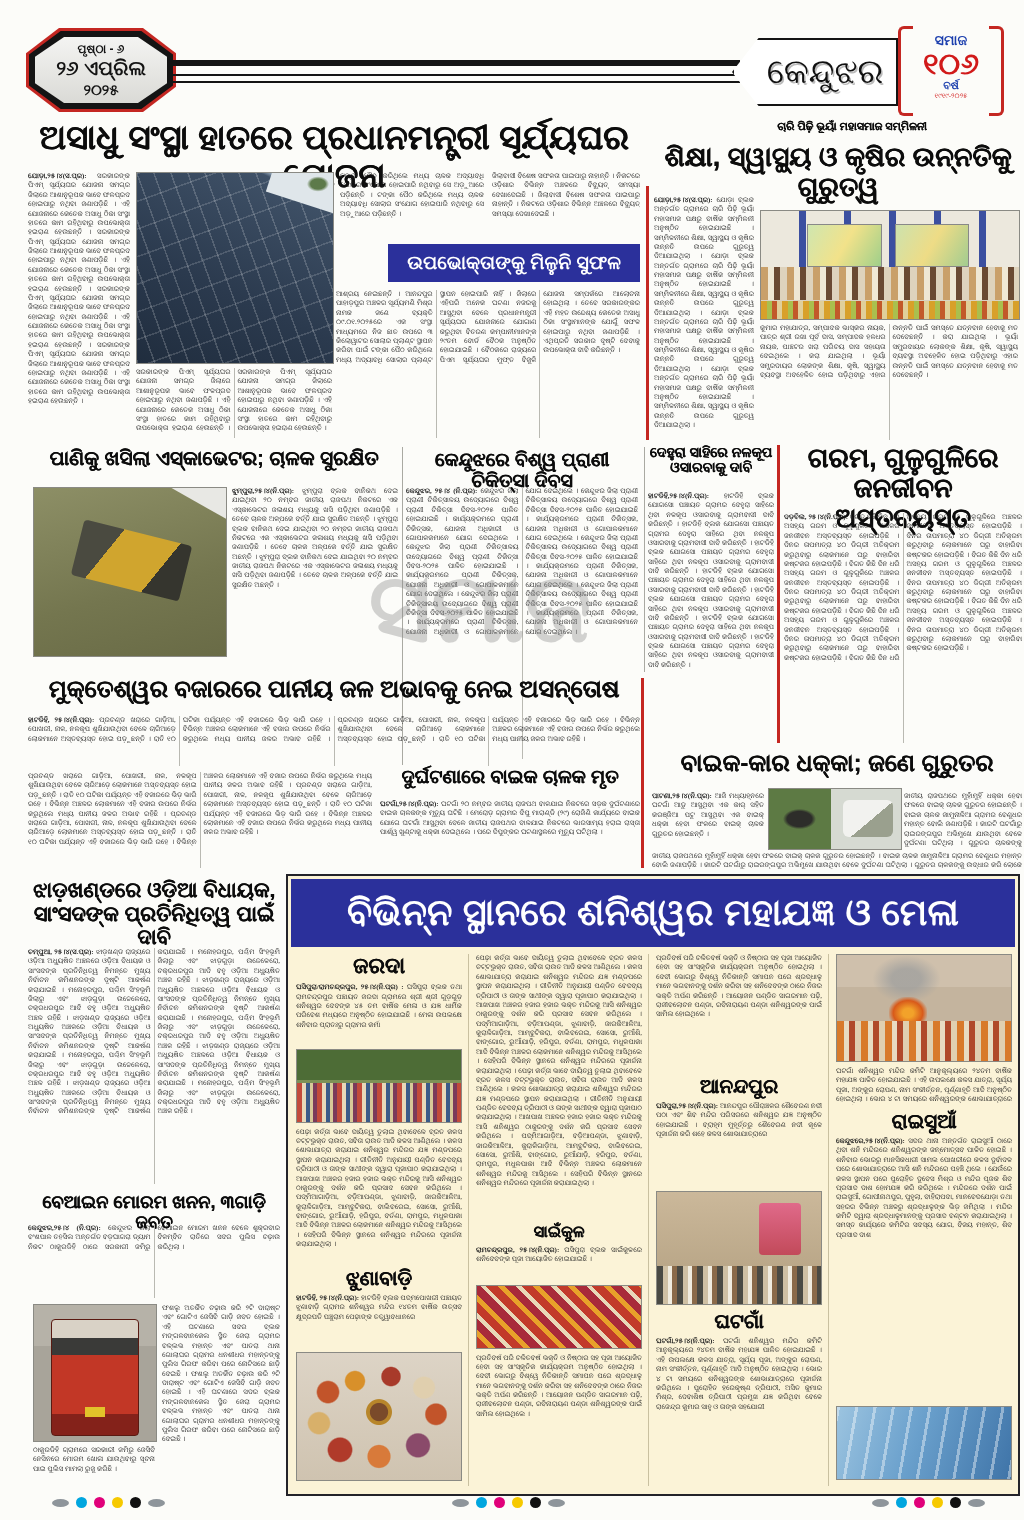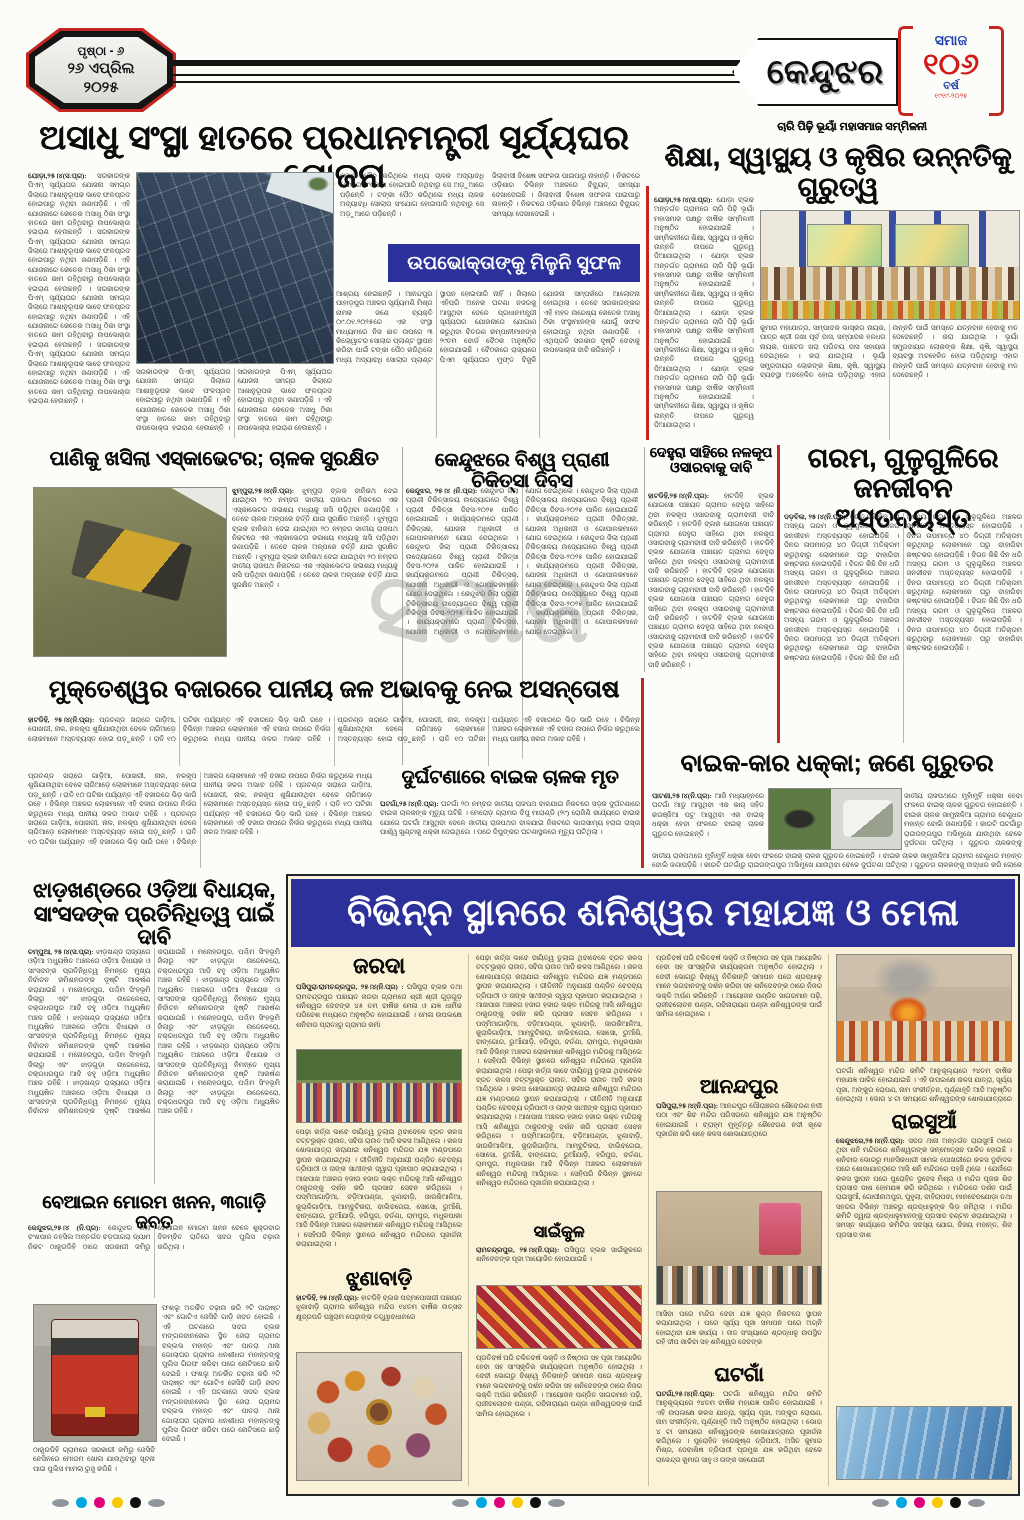--- a/index.html
+++ b/index.html
@@ -24,21 +24,21 @@
   .badge .o1{position:absolute;inset:0;background:#c42722;clip-path:polygon(22% 0,78% 0,100% 30%,100% 70%,78% 100%,22% 100%,0 70%,0 30%);}
   .badge .o2{position:absolute;inset:3px;background:#141414;clip-path:polygon(22% 0,78% 0,100% 30%,100% 70%,78% 100%,22% 100%,0 70%,0 30%);}
   .badge .o3{position:absolute;inset:9px;background:linear-gradient(#f4f4f2,#dadad6);clip-path:polygon(22% 0,78% 0,100% 30%,100% 70%,78% 100%,22% 100%,0 70%,0 30%);
              display:flex;flex-direction:column;align-items:center;justify-content:center;gap:1px;
              font-family:"Liberation Sans",sans-serif;font-weight:bold;}
   .rule-thick{position:absolute;left:172px;top:60px;width:568px;height:6px;background:#141414;}
   .rule-thin{position:absolute;left:172px;width:568px;height:1.5px;background:#141414;}
   .pennant{position:absolute;left:732px;top:38px;width:166px;height:68px;background:#fff;border:2.5px solid #141414;
            clip-path:polygon(16% 0,100% 0,100% 100%,16% 100%,0 50%);
            display:flex;align-items:center;justify-content:center;padding-left:20px;box-sizing:border-box;}
-  .pennant span{font-family:"Liberation Sans",sans-serif;font-weight:bold;font-size:34px;color:#101010;
+  .pennant span{font-family:"Liberation Sans",sans-serif;font-weight:normal;font-size:34px;color:#101010;
                 text-shadow:1.5px 1.5px 0 #bbb;}
   .logo{position:absolute;left:898px;top:26px;width:106px;height:90px;text-align:center;
         font-family:"Liberation Sans",sans-serif;}
   .logo .bl,.logo .br{position:absolute;top:0;bottom:0;width:12px;border:3px solid #c42722;}
   .logo .bl{left:0;border-right:none;border-radius:6px 0 0 6px;}
   .logo .br{right:0;border-left:none;border-radius:0 6px 6px 0;}
   
   .ph{position:absolute;border:1px solid #8a8a84;overflow:hidden;background:#ccc;}
   .ph-solar{background:
      repeating-linear-gradient(70deg,rgba(255,255,255,.18) 0 1.5px,transparent 1.5px 16px),
@@ -110,21 +110,21 @@
 </head>
 <body>
 
 <div class="page">
 
   <div class="badge">
     <div class="o1"></div>
     <div class="o2"></div>
     <div class="o3">
       <div style="font-size:12px;">ପୃଷ୍ଠା - ୬</div>
-      <div style="font-size:15px;">୨୬ ଏପ୍ରିଲ</div>
+      <div style="font-size:20px;">୨୬ ଏପ୍ରିଲ</div>
       <div style="font-size:15px;">୨୦୨୫</div>
     </div>
   </div>
   <div class="rule-thick"></div>
   <div class="rule-thin" style="top:74px;"></div>
   <div class="rule-thin" style="top:81px;"></div>
   <div class="pennant">
     <span>କେନ୍ଦୁଝର</span>
   </div>
   <div class="logo">
@@ -323,23 +323,20 @@
       </div>
       <div class="sub" style="font-size:20px;">ଆନନ୍ଦପୁର</div>
       <div class="bt" style="height:84px;">
         <b class="dl">ଘସିପୁରା,୨୫।୪(ନି.ପ୍ର):</b>
         <span>ଆନନ୍ଦପୁର ପୌରାଞ୍ଚଳର ଶୈବେରଣ ନଦୀ ପଠା ଏବଂ ଶିବ ମନ୍ଦିର ପରିସରରେ ଶନିଶ୍ୱର ଯଜ୍ଞ ଅନୁଷ୍ଠିତ ହୋଇଯାଇଛି । ବ୍ରାହ୍ମ ମୁହୂର୍ତ୍ତରୁ ଶୈବେରଣ ନଦୀ କୂଳେ ପୂଜାର୍ଚ୍ଚନା କରି ଶହେ କଳସ ଶୋଭାଯାତ୍ରାରେ</span>
       </div>
       <div class="ph ph-temple" style="position:relative;width:164px;height:112px;">
         <div class="dei"></div>
         <div class="ppl"></div>
       </div>
-      <div class="bt" style="height:48px;">
-        <span>ଆସିବା ପରେ ମନ୍ଦିର ଦେବା ଯଜ୍ଞ କୁଣ୍ଡ ନିକଟରେ ସ୍ଥାପନ କରାଯାଇଥିଲା । ପରେ ସୂର୍ଯ୍ୟ ପୂଜା ସମାପନ ପରେ ଅଗ୍ନି ହୋଇଥିବା ଯଜ୍ଞ କାର୍ଯ୍ୟ । ଉଚ୍ଚ ସଂଖ୍ୟାରେ ଶ୍ରଦ୍ଧାଳୁ ଉପସ୍ଥିତ ରହି ଦୀପ ଜାଳିବା ସହ ଶନିଶ୍ୱର ଦେବଙ୍କ</span>
-      </div>
       <div class="sub" style="font-size:20px;">ଘଟଗାଁ</div>
       <div class="bt" style="flex:1;">
         <b class="dl">ଘଟଗାଁ,୨୫।୪(ନି.ପ୍ର):</b>
         <span>ଘଟଗାଁ ଶନିଶ୍ୱର ମନ୍ଦିର କମିଟି ଆନୁକୂଲ୍ୟରେ ୨୪ତମ ବାର୍ଷିକ ମହାଯଜ୍ଞ ପାଳିତ ହୋଇଯାଇଛି । ଏହି ଉପଲକ୍ଷେ କଳସ ଯାତ୍ରା, ସୂର୍ଯ୍ୟ ପୂଜା, ଅଙ୍କୁର ରୋପଣ, ନାମ ସଂକୀର୍ତ୍ତନ, ପୂର୍ଣ୍ଣାହୂତି ଆଦି ଅନୁଷ୍ଠିତ ହୋଇଥିଲା । ଭୋର ୪ ଟା ସମୟରେ ଶନିଶ୍ୱରଙ୍କ ଶୋଭାଯାତ୍ରାରେ ପୂଜାର୍ଚ୍ଚନା କରିଥିଲେ । ପୁରୋହିତ ହରେକୃଷ୍ଣ ତ୍ରିପାଠୀ, ଅସିତ କୁମାର ମିଶ୍ର, ଦେବାଶିଷ ତ୍ରିପାଠୀ ପ୍ରମୁଖ ଯଜ୍ଞ କରିଥିବା ବେଳେ ରାଜେନ୍ଦ୍ର କୁମାର ସାହୁ ଓ ତାଙ୍କ ସହଯୋଗୀ</span>
       </div>
     </div>
 
     <div class="lcol" style="left:548px;width:176px;">
       <div class="ph ph-fire" style="position:relative;width:174px;height:106px;">
         <div class="smoke"></div>

